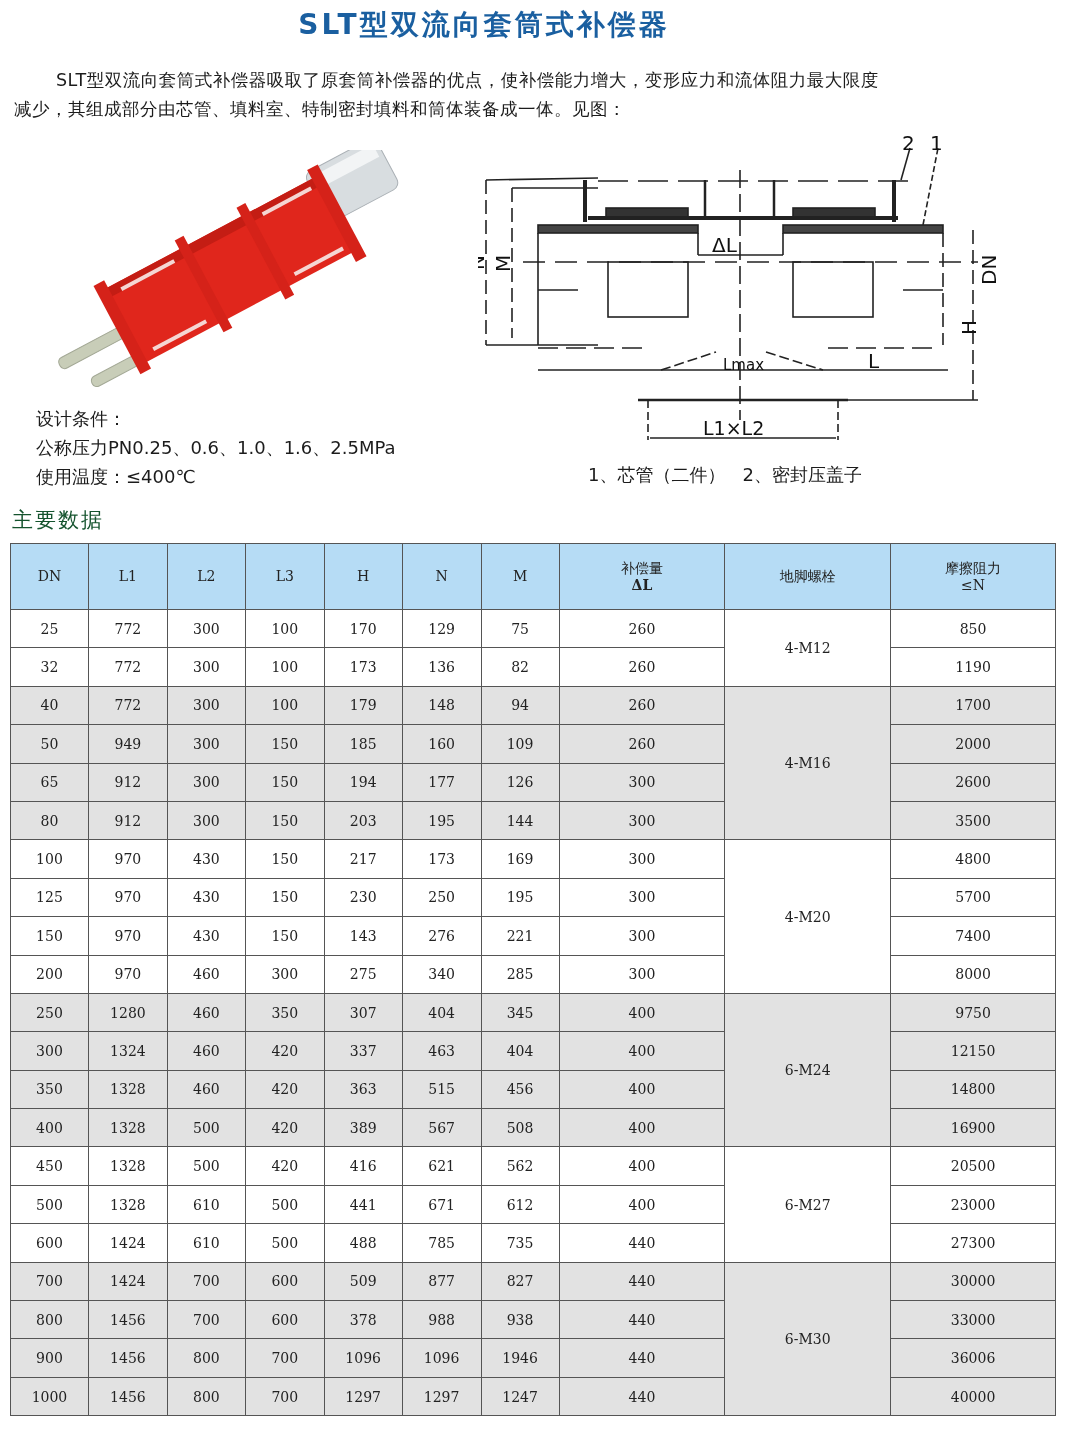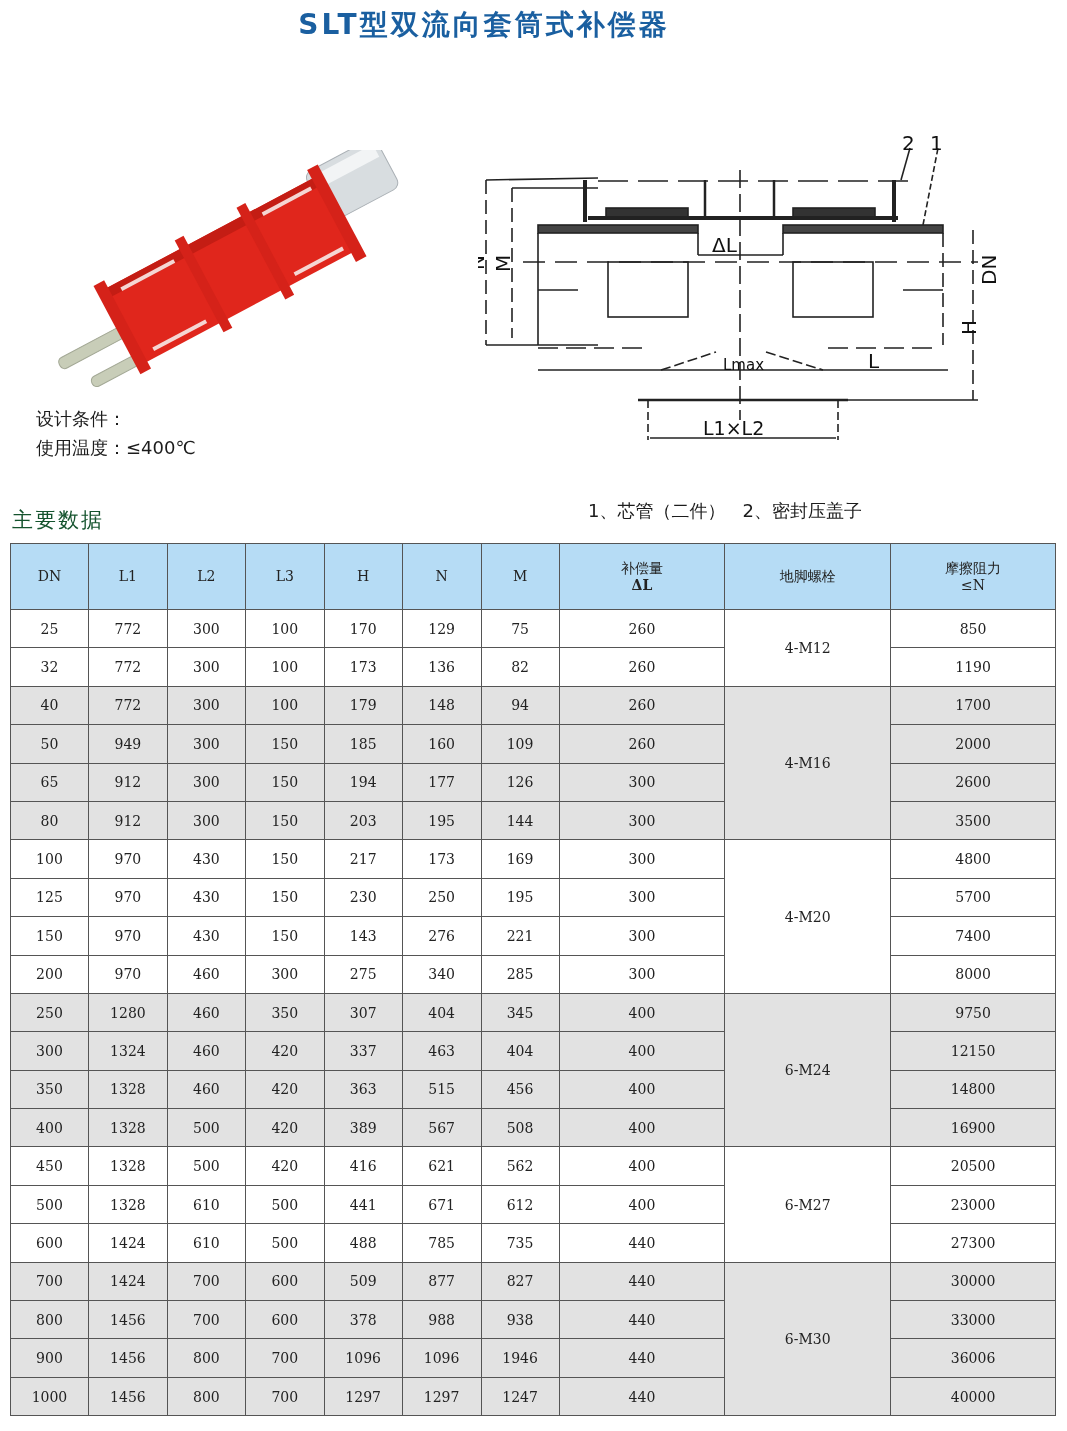--- a/index.html
+++ b/index.html
@@ -17,21 +17,21 @@
     }
     .intro .indent { display: inline-block; width: 42px; }
 
     .photo { position: absolute; left: 40px; top: 150px; width: 380px; height: 240px; }
     .diagram { position: absolute; left: 478px; top: 130px; width: 540px; height: 320px; }
 
     .conditions {
       position: absolute; left: 36px; top: 404px; font-size: 18px; line-height: 29px; color: #1c1c1c;
     }
     .legend-text {
-      position: absolute; left: 588px; top: 463px; font-size: 18px; color: #1c1c1c; white-space: pre; margin-top: 36px;
+      position: absolute; left: 588px; top: 463px; font-size: 18px; color: #1c1c1c; white-space: pre;
     }
     .section-title {
       position: absolute; left: 12px; top: 506px; font-size: 21px; font-weight: normal; color: #14532d; letter-spacing: 2px;
     }
 
     table.data {
       position: absolute; left: 10px; top: 543px; width: 1046px;
       border-collapse: collapse; font-family: "DejaVu Serif", serif; font-size: 14px; color: #222;
     }
     table.data th, table.data td {
@@ -43,21 +43,22 @@
     table.data td { height: 38.4px; }
     tr.g-white td { background: #ffffff; }
     tr.g-gray td { background: #e2e2e2; }
   </style>
 </head>
 <body>
 
 <div class="title">SLT型双流向套筒式补偿器</div>
 
 <div class="intro">
-  <span class="indent"></span><br>
+  <span class="indent"></span><span>SLT型双流向套筒式补偿器吸取了原套筒补偿器的优点，使补偿能力增大，变形应力和流体阻力最大限度</span><br>
+  <span>减少，其组成部分由芯管、填料室、特制密封填料和筒体装备成一体。见图：</span>
 </div>
 
 <svg class="photo" viewBox="0 0 380 240">
   <g transform="rotate(-28 190 120)">
 
     <rect x="-5" y="118" width="80" height="12" rx="5" fill="#c8cdb8" stroke="#a3a895"></rect>
     <rect x="15" y="150" width="70" height="11" rx="5" fill="#c8cdb8" stroke="#a3a895"></rect>
 
     <rect x="300" y="70" width="80" height="56" rx="8" fill="#d8dde0" stroke="#aab0b5"></rect>
     <rect x="305" y="76" width="70" height="14" fill="#f2f4f5"></rect>
@@ -137,20 +138,21 @@
     <text x="225" y="305" font-size="19">L1×L2</text>
     <text x="0" y="0" transform="translate(6 140) rotate(-90)">N</text>
     <text x="0" y="0" transform="translate(32 142) rotate(-90)">M</text>
     <text x="0" y="0" transform="translate(518 155) rotate(-90)">DN</text>
     <text x="0" y="0" transform="translate(498 205) rotate(-90)">H</text>
   </g>
 </svg>
 
 <div class="conditions">
   <div>设计条件：</div>
+  <div>公称压力PN0.25、0.6、1.0、1.6、2.5MPa</div>
   <div>使用温度：≤400℃</div>
 </div>
 
 <div class="legend-text">1、芯管（二件）   2、密封压盖子</div>
 
 <div class="section-title">主要数据</div>
 
 <table class="data">
   <colgroup>
     <col style="width:78px">

